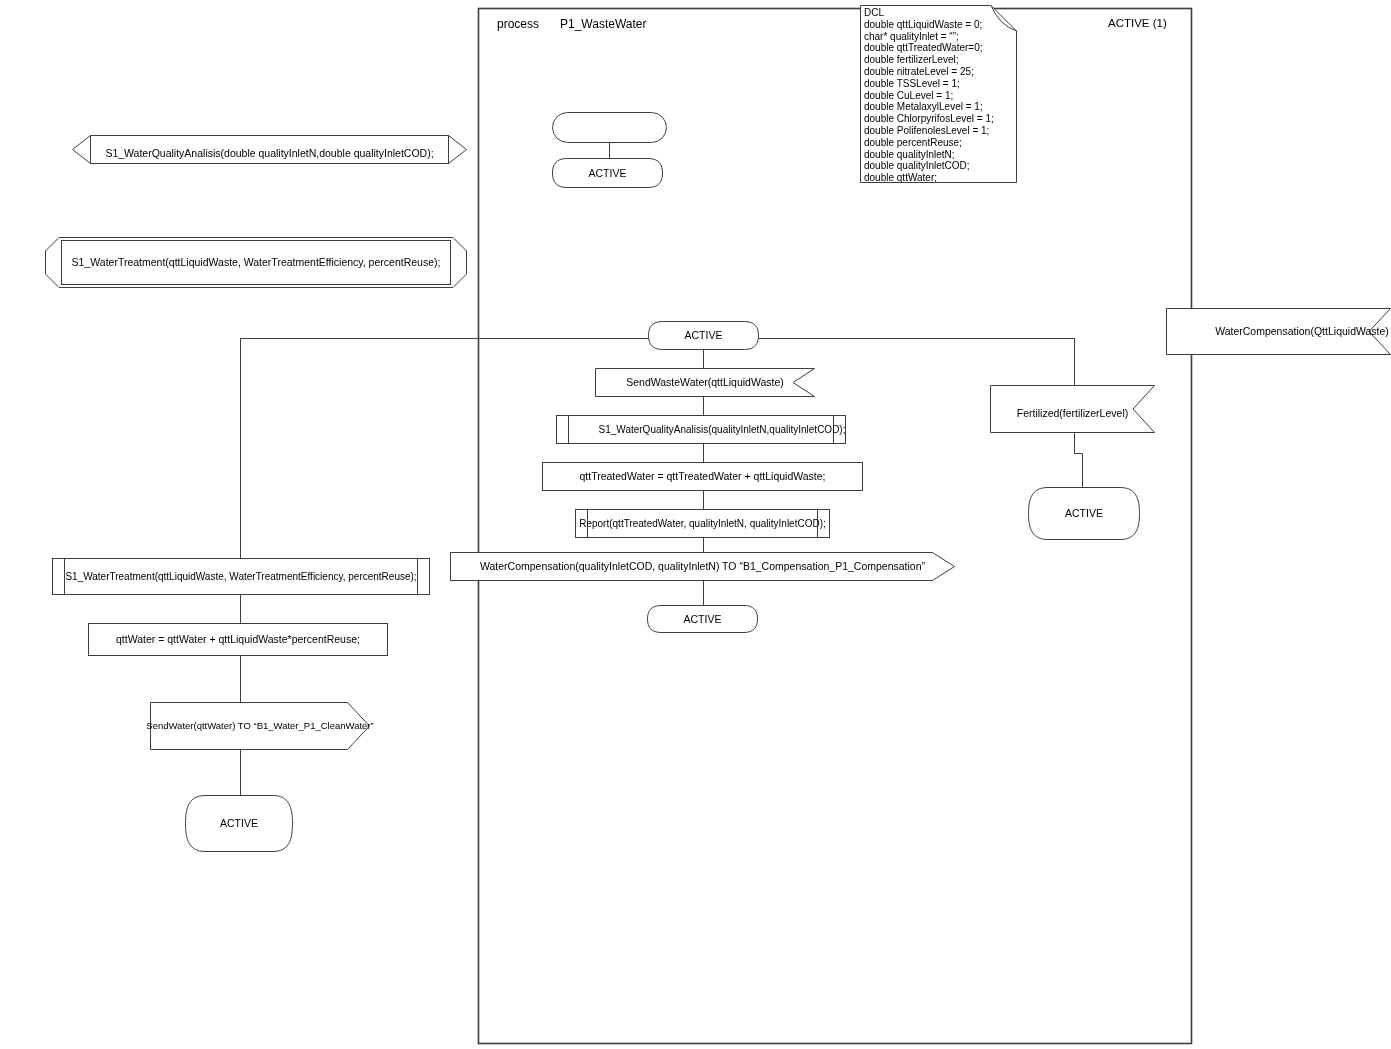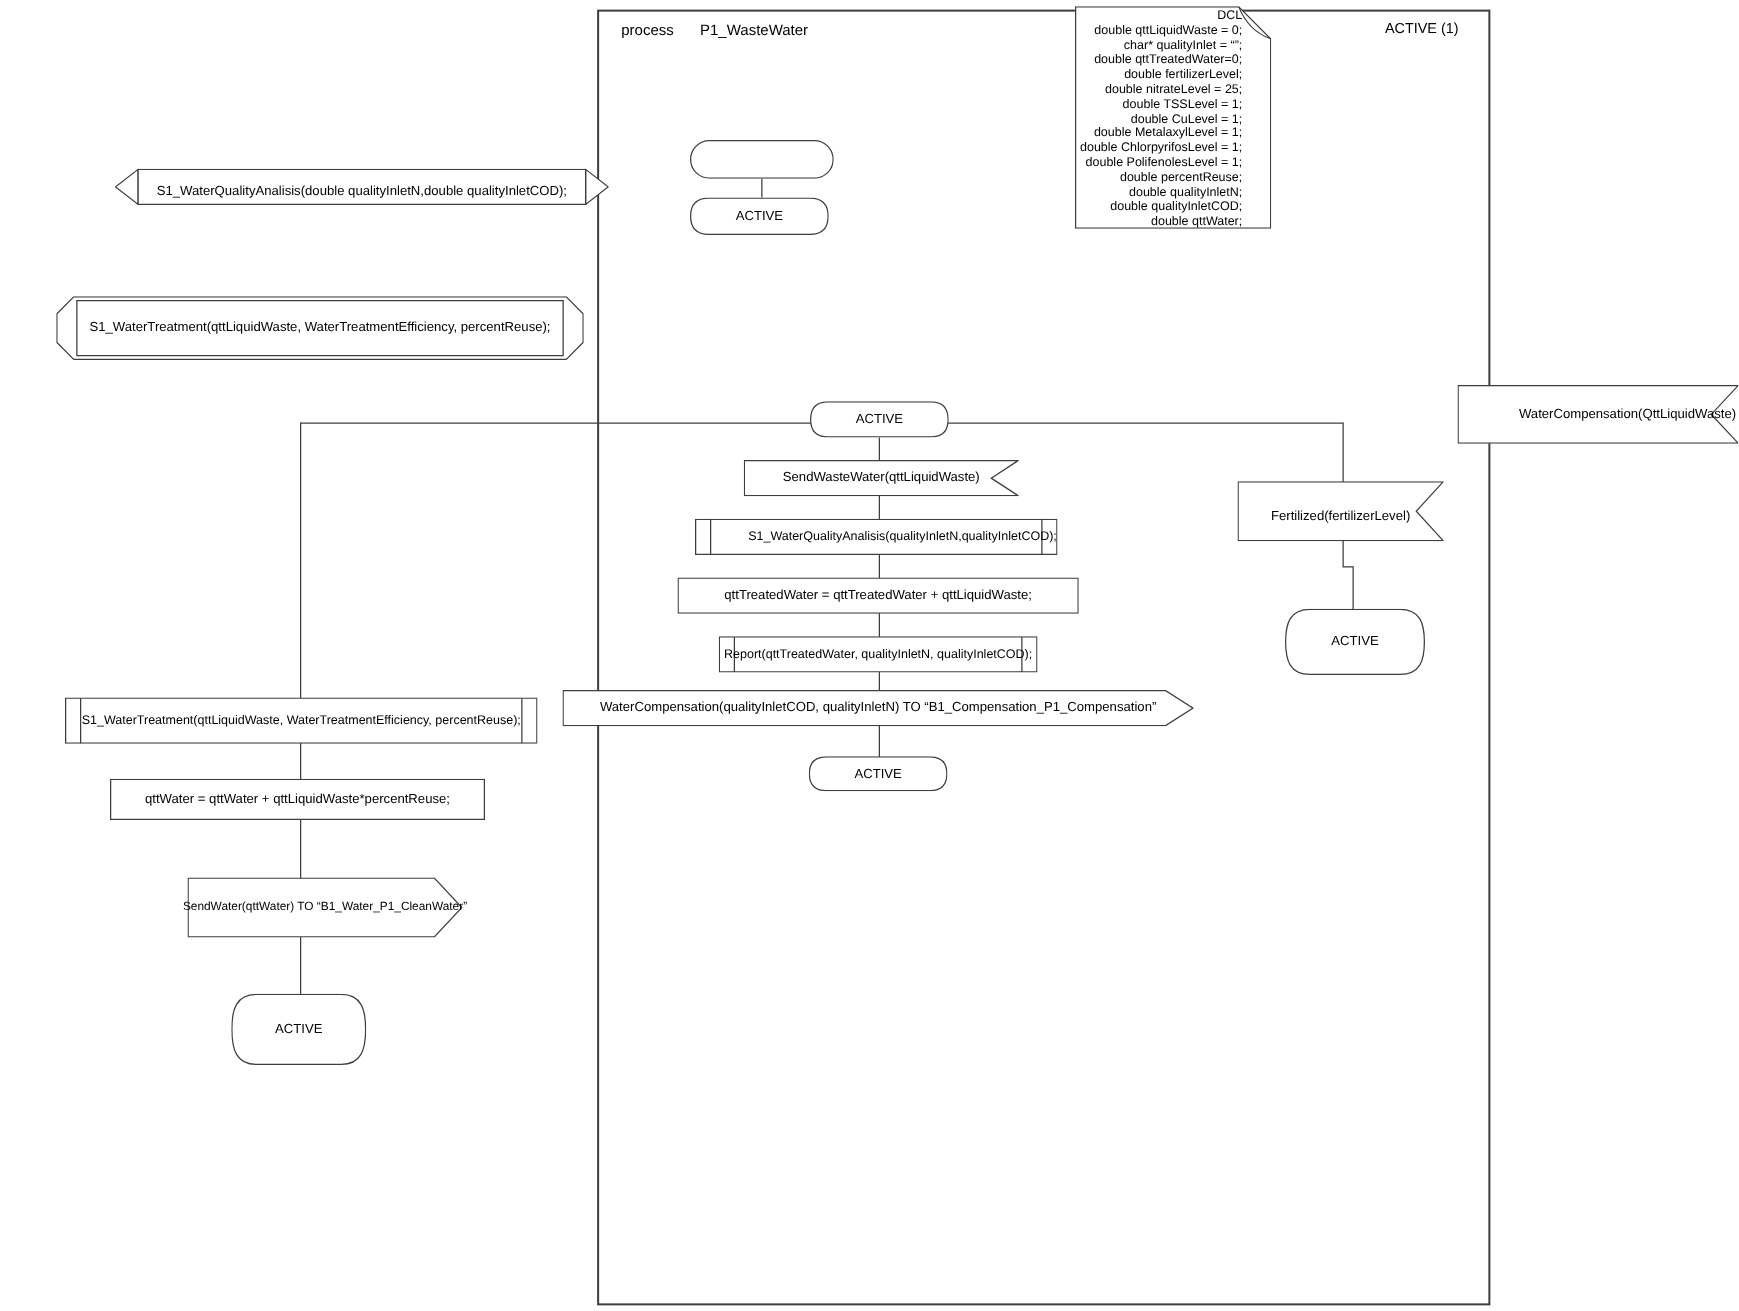--- a/index.html
+++ b/index.html
@@ -5,21 +5,21 @@
   html,body{margin:0;padding:0;background:#fff;}
   #canvas{position:relative;width:1391px;height:1049px;background:#fff;overflow:hidden;
           font-family:"Liberation Sans",sans-serif;color:#000;}
   #wires{position:absolute;left:0;top:0;z-index:0;}
   .node{position:absolute;z-index:1;display:flex;align-items:center;justify-content:center;}
   .node > svg{position:absolute;left:0;top:0;}
   .lbl{position:relative;z-index:2;font-size:10.5px;line-height:1.15;text-align:center;white-space:nowrap;}
   .lbl.xs{font-size:10px;}
   .lbl.xxs{font-size:9.5px;}
   .node.topleft{align-items:flex-start;justify-content:flex-start;}
-  .dcl-text{white-space:pre-line;text-align:right;font-size:10px;line-height:11.8px;padding:2px 0 0 4px;}
+  .dcl-text{white-space:pre-line;text-align:left;font-size:10px;line-height:11.8px;padding:2px 0 0 4px;}
   .hdr{position:absolute;z-index:2;font-size:12px;white-space:nowrap;}
   .hdr.b{font-weight:normal;}
 </style>
 </head>
 <body>
 
 <div id="canvas">
 
   <svg id="wires" width="1391" height="1049">
     <g stroke="#3e3e3e" fill="none" stroke-width="1">
@@ -63,21 +63,21 @@
         <rect x="0.5" y="0.5" width="114" height="30" rx="15" fill="#fff" stroke="#3e3e3e"></rect>
       </svg>
     </div>
   <div class="node" style="left:552px;top:158px;width:111px;height:30px">
       <svg width="111" height="30" viewBox="0 0 111 30">
         <path d="M 15,0.5 L 96,0.5 C 107,0.5 110.5,6.6 110.5,15 C 110.5,23.400000000000002 107,29.5 96,29.5 L 15,29.5 C 4,29.5 0.5,23.400000000000002 0.5,15 C 0.5,6.6 4,0.5 15,0.5 Z" fill="#fff" stroke="#3e3e3e"></path>
       </svg>
     <span class="lbl">ACTIVE</span>
   </div>
 
-  <div class="node" style="left:92px;top:135px;width:395px;height:36px">
+  <div class="node" style="left:72px;top:135px;width:395px;height:36px">
       <svg width="395" height="29" viewBox="0 0 395 29">
         <polygon points="18.5,0.5 0.5,14.5 18.5,28.5" fill="#fff" stroke="#3e3e3e"></polygon>
         <polygon points="376.5,0.5 394.5,14.5 376.5,28.5" fill="#fff" stroke="#3e3e3e"></polygon>
         <rect x="18.5" y="0.5" width="358" height="28" fill="#fff" stroke="#3e3e3e"></rect>
       </svg>
     <span class="lbl">S1_WaterQualityAnalisis(double qualityInletN,double qualityInletCOD);</span>
   </div>
   <div class="node" style="left:45px;top:237px;width:422px;height:51px">
       <svg width="422" height="51" viewBox="0 0 422 51">
         <polygon points="14,0.5 408,0.5 421.5,14 421.5,37 408,50.5 14,50.5 0.5,37 0.5,14" fill="#fff" stroke="#3e3e3e"></polygon>

